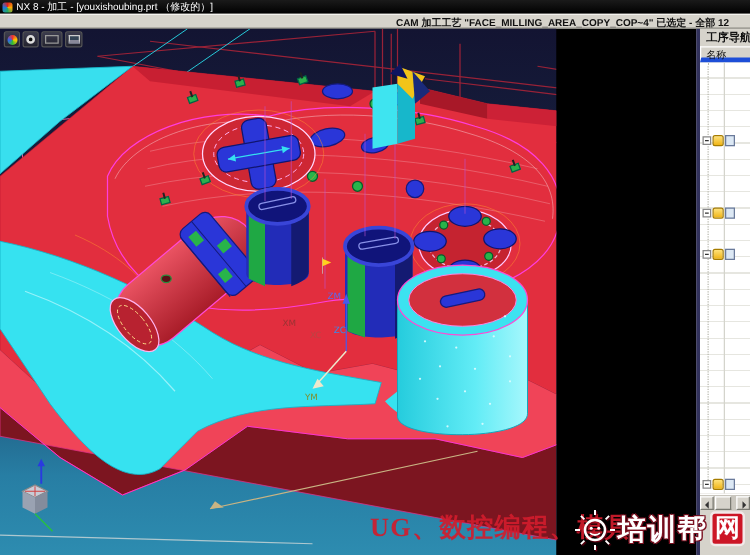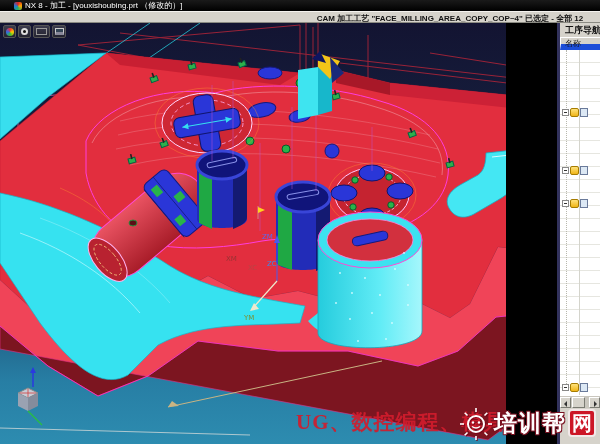--- a/index.html
+++ b/index.html
@@ -1,41 +1,41 @@
 <!DOCTYPE html>
 <html><head>
 <meta charset="utf-8">
 <style>
   html,body{margin:0;padding:0;background:#444;}
   .app{position:relative;width:600px;height:444px;overflow:hidden;font-family:"Liberation Sans",sans-serif;background:#000;}
   
   .titlebar{position:absolute;left:0;top:0;width:600px;height:11px;background:linear-gradient(#1a1a1a,#000);color:#fff;
-    font-size:8px;line-height:11px;display:flex;align-items:center;gap:3px;padding-left:14px;box-sizing:border-box;}
+    font-size:8px;line-height:11px;display:flex;align-items:center;gap:3px;padding-left:2px;box-sizing:border-box;}
   .nx-ico{width:8px;height:8px;border-radius:2px;background:conic-gradient(#d22,#fa0,#2a6,#27d,#d22);flex:0 0 auto;}
   
   .msgbar{position:absolute;left:0;top:11px;width:600px;height:12px;background:#d6d3cb;border-top:1px solid #f4f2ee;border-bottom:1px solid #8a8a82;box-sizing:border-box;}
   .msgbar .msg{position:absolute;left:450px;top:1px;transform:translateX(-50%);white-space:nowrap;font-size:8px;font-weight:bold;color:#111;}
   
-  .viewport{position:absolute;left:0;top:23px;width:506px;height:421px;overflow:hidden;
+  .viewport{position:absolute;left:0;top:23px;width:445px;height:421px;overflow:hidden;
     background:linear-gradient(#131432 0%,#16203f 30%,#1c4a6e 62%,#277e a4 85%,#2d8cb0 100%);
     background:linear-gradient(#131432 0%,#16203f 30%,#1c4a6e 62%,#277ea4 85%,#2d8cb0 100%);}
   .viewport svg{position:absolute;left:0;top:0;}
   
   .mini-toolbar{position:absolute;left:3px;top:2px;display:flex;gap:2px;}
   .mini-toolbar .btn{height:13px;background:linear-gradient(#3c3c4e,#23232f);border:1px solid #555;border-radius:2px;
     display:flex;align-items:center;justify-content:center;box-sizing:border-box;}
   .b1{width:13px;} .b1 i{display:block;width:8px;height:8px;border-radius:50%;background:conic-gradient(#e33,#fc0,#3b3,#36e,#e33);}
   .b2{width:13px;} .b2 i{display:block;width:7px;height:7px;border-radius:50%;border:2px solid #ddd;background:#111;box-sizing:border-box;}
   .b3{width:17px;} .b3 i{display:block;width:11px;height:7px;background:#666 repeating-linear-gradient(90deg,#ddd 0 1px,transparent 1px 3px),#666;border:1px solid #999;box-sizing:border-box;}
   .b4{width:14px;} .b4 i{display:block;width:9px;height:7px;border:1px solid #ccc;background:#345;box-sizing:border-box;border-bottom:3px solid #889;}
   
   .panel{position:absolute;left:557px;top:23px;width:43px;height:421px;background:#d6d3cb;border-left:3px solid #32325c;box-sizing:border-box;overflow:hidden;}
   .panel-title{height:14px;line-height:14px;font-size:9px;font-weight:bold;color:#111;padding-left:5px;white-space:nowrap;overflow:hidden;}
   .col-header{height:13px;line-height:12px;font-size:8px;color:#111;padding-left:4px;background:#d6d3cb;
-    border-top:1px solid #fff;border-left:1px solid #fff;border-bottom:6px solid #1d4ed8;box-sizing:border-box;white-space:nowrap;}
+    border-top:1px solid #fff;border-left:1px solid #fff;border-bottom:4px solid #1d4ed8;box-sizing:border-box;white-space:nowrap;}
   .list{position:relative;height:345px;background:repeating-linear-gradient(#fff 0 12px,#e6e6e0 12px 13px);overflow:hidden;}
   .vline{position:absolute;left:19px;top:0;width:1px;height:100%;background:#d4d4cc;}
   .treeline{position:absolute;left:6px;top:0;height:340px;border-left:1px dotted #b8b8ae;}
   .tree-item{position:absolute;left:2px;display:flex;align-items:center;gap:1px;height:11px;}
   .expander{width:7px;height:7px;border:1px solid #888;background:#fff;position:relative;box-sizing:border-box;flex:0 0 auto;}
   .expander i{position:absolute;left:1px;top:2px;width:3px;height:1px;background:#333;}
   .op-ico{width:9px;height:9px;background:linear-gradient(#ffe27a,#f0b517);border:1px solid #a67c00;border-radius:2px;box-sizing:border-box;flex:0 0 auto;}
   .op-ico2{width:8px;height:9px;background:#dce8f4;border:1px solid #6a7a9a;box-sizing:border-box;flex:0 0 auto;}
   .hscroll{position:relative;height:12px;background:#c9c6be;border-top:1px solid #fff;display:flex;align-items:center;}
   .sbtn{width:11px;height:11px;background:#d6d3cb;border:1px solid;border-color:#fff #7a7a72 #7a7a72 #fff;box-sizing:border-box;position:relative;flex:0 0 auto;}

